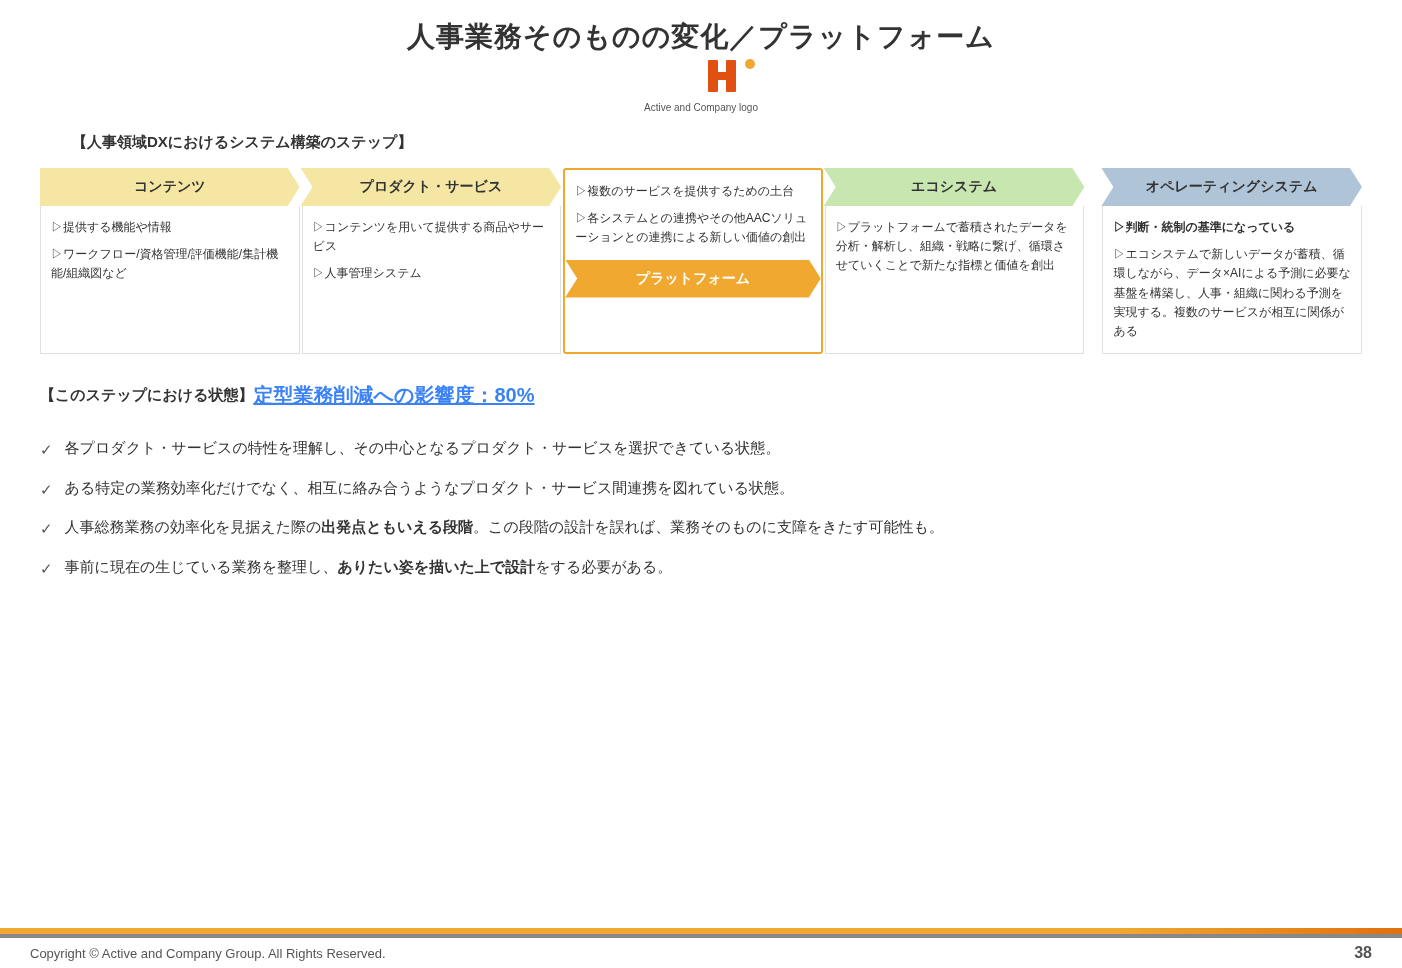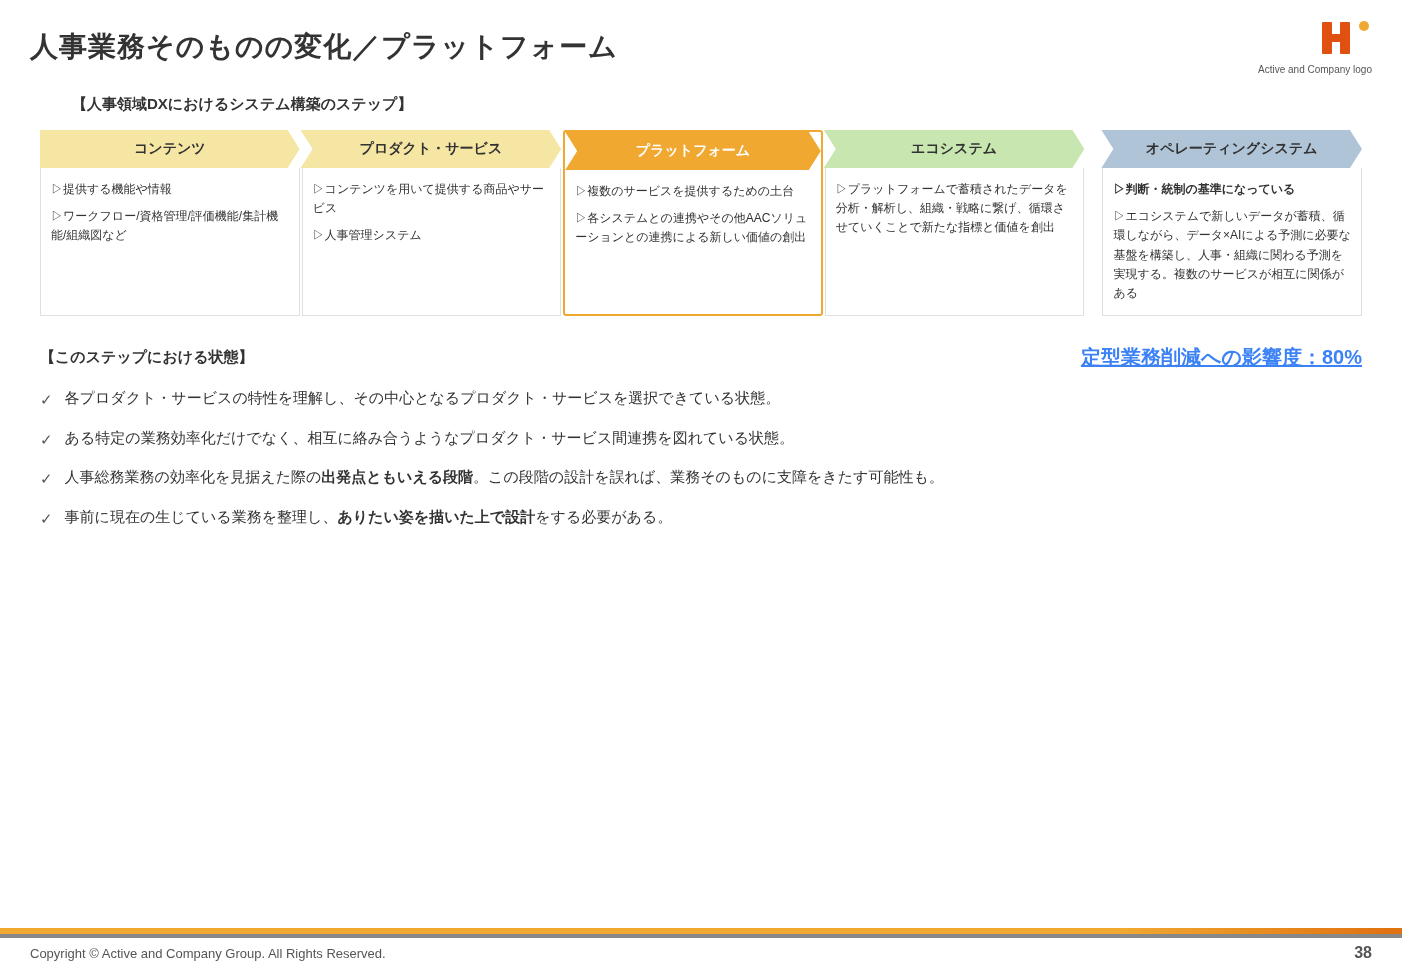--- a/index.html
+++ b/index.html
@@ -12,20 +12,21 @@
       overflow: hidden;
     }
 
     
     .header {
       display: flex;
       align-items: center;
       justify-content: space-between;
       padding: 18px 30px 10px 30px;
       border-bottom: none;
+      flex-direction: column;
     }
     .page-title {
       font-size: 28px;
       font-weight: bold;
       color: #333333;
       letter-spacing: 1px;
     }
     .logo-area {
       display: flex;
       flex-direction: column;
@@ -104,22 +105,22 @@
       margin-bottom: 0;
     }
 
     
     .bottom-section {
       margin-top: 10px;
     }
     .bottom-header-row {
       display: flex;
       align-items: center;
-      justify-content: space-between;
-      margin-bottom: 14px;
+      justify-content: flex-start;
+      margin-bottom: 26px;
     }
     .bottom-section-heading {
       font-size: 15px;
       font-weight: bold;
       color: #333;
     }
     .impact-label {
       font-size: 20px;
       font-weight: bold;
       color: #3b82f6;
@@ -234,26 +235,26 @@
         <span>プロダクト・サービス</span>
       </div>
       <div class="step-body">
         <p>▷コンテンツを用いて提供する商品やサービス</p>
         <p>▷人事管理システム</p>
       </div>
     </div>
 
     <div class="step-column" style="margin-right:2px;">
       <div class="platform-outer">
-        <div style="background:#f0a830;color:#fff;padding:10px 8px;text-align:center;font-size:14px;font-weight:bold;clip-path: polygon(0 0, calc(100% - 12px) 0, 100% 50%, calc(100% - 12px) 100%, 0 100%, 12px 50%);">
-          <span>プラットフォーム</span>
-        </div>
         <div style="padding:12px 10px;font-size:12px;color:#333;line-height:1.6;">
           <p>▷複数のサービスを提供するための土台</p>
           <p style="margin-top:8px;">▷各システムとの連携やその他AACソリューションとの連携による新しい価値の創出</p>
+        </div>
+        <div style="background:#f0a830;color:#fff;padding:10px 8px;text-align:center;font-size:14px;font-weight:bold;clip-path: polygon(0 0, calc(100% - 12px) 0, 100% 50%, calc(100% - 12px) 100%, 0 100%, 12px 50%);">
+          <span>プラットフォーム</span>
         </div>
       </div>
     </div>
 
     <div class="step-column" style="margin-right:18px;">
       <div class="step-header arrow-shape" style="background:#c8e6b0;">
         <span>エコシステム</span>
       </div>
       <div class="step-body">
         <p>▷プラットフォームで蓄積されたデータを分析・解析し、組織・戦略に繋げ、循環させていくことで新たな指標と価値を創出</p>

